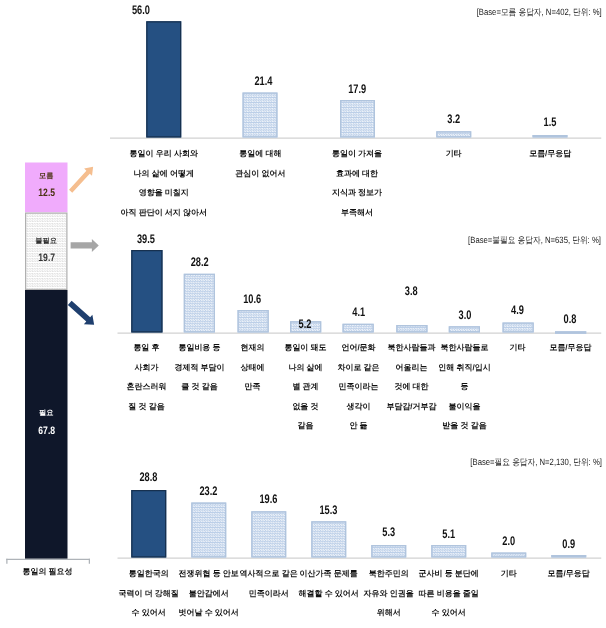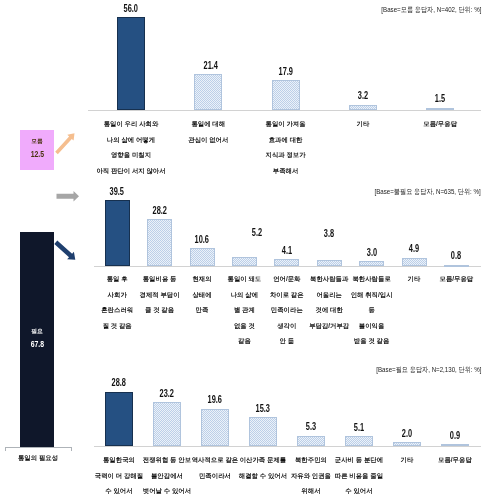--- a/index.html
+++ b/index.html
@@ -25,39 +25,43 @@
 </head>
 <body>
 
 <div class="root">
 
   <div id="stacked">
       <div class="seg" style="top: 0px; height: 39.625px; background: #f0abfc;">
         <div class="seg-label" style="top: 8.4125px; color: rgb(74, 50, 17);"><span>모름</span></div>
         <div class="seg-label seg-num" style="top: 20.8125px; color: rgb(74, 50, 17);"><span>12.5</span></div>
       </div>
+      <div class="seg" style="top: 39.625px; height: 62.449px; background: repeating-conic-gradient(rgb(226, 226, 226) 0%, rgb(226, 226, 226) 25%, rgb(255, 255, 255) 0%, rgb(255, 255, 255) 50%) 0% 0% / 2px 2px rgb(255, 255, 255); border: 0.6px solid rgb(176, 176, 176);">
+        <div class="seg-label" style="top: 19.8245px; color: rgb(51, 51, 51);"><span>불필요</span></div>
+        <div class="seg-label seg-num" style="top: 32.2245px; color: rgb(51, 51, 51);"><span>19.7</span></div>
+      </div>
       <div class="seg" style="top: 102.074px; height: 214.926px; background: #0f172a;">
         <div class="seg-label" style="top: 96.063px; color: rgb(255, 255, 255);"><span>필요</span></div>
         <div class="seg-label seg-num" style="top: 108.463px; color: rgb(255, 255, 255);"><span>67.8</span></div>
       </div>
     </div>
   <div id="stack-axis"></div>
   <div id="stack-axis-label">통일의 필요성</div>
 
   <svg id="arrows" width="485" height="502" style="position:absolute;left:0;top:0;pointer-events:none">
     <path d="M57.8,154.2 L71.8,138.9 L73.6,140.6 L74.5,133.3 L67.3,134.8 L69.1,136.5 L55.2,151.8 Z" fill="#F5BE8F"></path>
     <path d="M56.5,198.8 L73.5,198.8 L73.5,201.6 L79.0,196.3 L73.5,191.1 L73.5,193.8 L56.5,193.8 Z" fill="#A6A6A6"></path>
     <path d="M54.3,244.0 L69.0,257.2 L67.1,259.3 L75.3,259.8 L73.9,251.7 L72.1,253.8 L57.3,240.6 Z" fill="#1F3F6E"></path>
   </svg>
 
   <div id="charts">
       <div class="baseline" style="left: 88px; width: 393px; top: 110px;"></div>
       <div class="note" style="right: 4px; top: 5px;">[Base=모름 응답자, N=402, 단위: %]</div>
       <div class="bar" style="left: 117px; width: 28px; top: 17.04px; height: 92.96px; background: rgb(37, 80, 130); border: 0.5px solid rgb(22, 48, 79);"></div>
-      <div class="vlabel" style="left: 111px; width: 40px; top: 3.54px;"><span>56.0</span></div>
+      <div class="vlabel" style="left: 93px; width: 40px; top: 3.54px;"><span>56.0</span></div>
       <div class="catlabel" style="left: 86px; width: 90px; top: 116px;">
         <div>통일이 우리 사회와</div>
         <div>나의 삶에 어떻게</div>
         <div>영향을 미칠지</div>
         <div>아직 판단이 서지 않아서</div>
       </div>
       <div class="bar" style="left: 194.3px; width: 28px; top: 74.476px; height: 35.524px; background: repeating-conic-gradient(rgba(255, 255, 255, 0.72) 0%, rgba(255, 255, 255, 0.72) 25%, transparent 0%, transparent 50%) 0% 0% / 2px 2px rgb(188, 207, 232); border: 0.6px solid rgb(176, 196, 221);"></div>
       <div class="vlabel" style="left: 191px; width: 40px; top: 60.976px;"><span>21.4</span></div>
       <div class="catlabel" style="left: 163.3px; width: 90px; top: 116px;">
         <div>통일에 대해</div>
@@ -99,21 +103,21 @@
         <div>클 것 같음</div>
       </div>
       <div class="bar" style="left: 189.5px; width: 25px; top: 248.404px; height: 17.596px; background: repeating-conic-gradient(rgba(255, 255, 255, 0.72) 0%, rgba(255, 255, 255, 0.72) 25%, transparent 0%, transparent 50%) 0% 0% / 2px 2px rgb(188, 207, 232); border: 0.6px solid rgb(176, 196, 221);"></div>
       <div class="vlabel" style="left: 182px; width: 40px; top: 234.904px;"><span>10.6</span></div>
       <div class="catlabel" style="left: 178px; width: 48px; top: 271px;">
         <div>현재의</div>
         <div>상태에</div>
         <div>만족</div>
       </div>
       <div class="bar" style="left: 231.9px; width: 25px; top: 257.368px; height: 8.632px; background: repeating-conic-gradient(rgba(255, 255, 255, 0.72) 0%, rgba(255, 255, 255, 0.72) 25%, transparent 0%, transparent 50%) 0% 0% / 2px 2px rgb(188, 207, 232); border: 0.6px solid rgb(176, 196, 221);"></div>
-      <div class="vlabel" style="left: 224.4px; width: 40px; top: 228px; text-align: right;"><span>5.2</span></div>
+      <div class="vlabel" style="left: 224.4px; width: 40px; top: 255px;"><span>5.2</span></div>
       <div class="catlabel" style="left: 220.4px; width: 48px; top: 271px;">
         <div>통일이 돼도</div>
         <div>나의 삶에</div>
         <div>별 관계</div>
         <div>없을 것</div>
         <div>같음</div>
       </div>
       <div class="bar" style="left: 274.3px; width: 25px; top: 259.194px; height: 6.806px; background: repeating-conic-gradient(rgba(255, 255, 255, 0.72) 0%, rgba(255, 255, 255, 0.72) 25%, transparent 0%, transparent 50%) 0% 0% / 2px 2px rgb(188, 207, 232); border: 0.6px solid rgb(176, 196, 221);"></div>
       <div class="vlabel" style="left: 266.8px; width: 40px; top: 245.694px;"><span>4.1</span></div>
       <div class="catlabel" style="left: 262.8px; width: 48px; top: 271px;">

